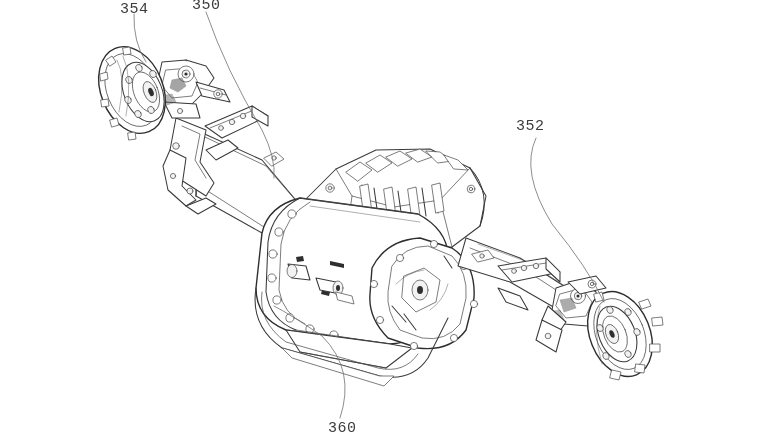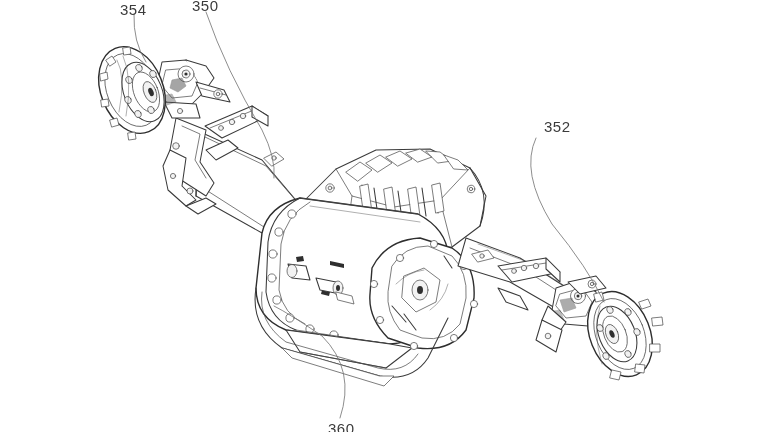--- a/index.html
+++ b/index.html
@@ -21,21 +21,21 @@
   #drawing-svg {
     position: absolute;
     left: 0;
     top: 0;
     width: 768px;
     height: 432px;
     display: block;
   }
   .ref-label {
     position: absolute;
-    font-family: Liberation Sans, sans-serif;
+    font-family: Liberation Mono, monospace;
     font-size: 15px;
     letter-spacing: 0.5px;
     color: #3b3b3b;
     white-space: nowrap;
     user-select: none;
   }
   
   .ln        { fill: none; stroke: #3a3a3a; stroke-width: 1.05; stroke-linecap: round; stroke-linejoin: round; }
   .ln-th     { fill: none; stroke: #4a4a4a; stroke-width: 0.72; stroke-linecap: round; stroke-linejoin: round; }
   .ln-hair   { fill: none; stroke: #606060; stroke-width: 0.5;  stroke-linecap: round; stroke-linejoin: round; }
@@ -308,17 +308,17 @@
     <path class="leader" d="M206 12 Q226 70 262 130 Q276 158 274 178"></path>
     <path class="leader" d="M536 138 Q520 172 552 224 Q588 268 604 302"></path>
     <path class="leader" d="M340 418 Q356 370 322 336 Q290 314 274 306"></path>
 
   </svg>
 
   <div class="ref-label" style="left:120px; top:1px;">354</div>
 
   <div class="ref-label" style="left:192px; top:-3px;">350</div>
 
-  <div class="ref-label" style="left:544px; top:118px;">352</div>
+  <div class="ref-label" style="left:516px; top:118px;">352</div>
 
   <div class="ref-label" style="left:328px; top:420px;">360</div>
 
 </div>
 
 </body></html>

